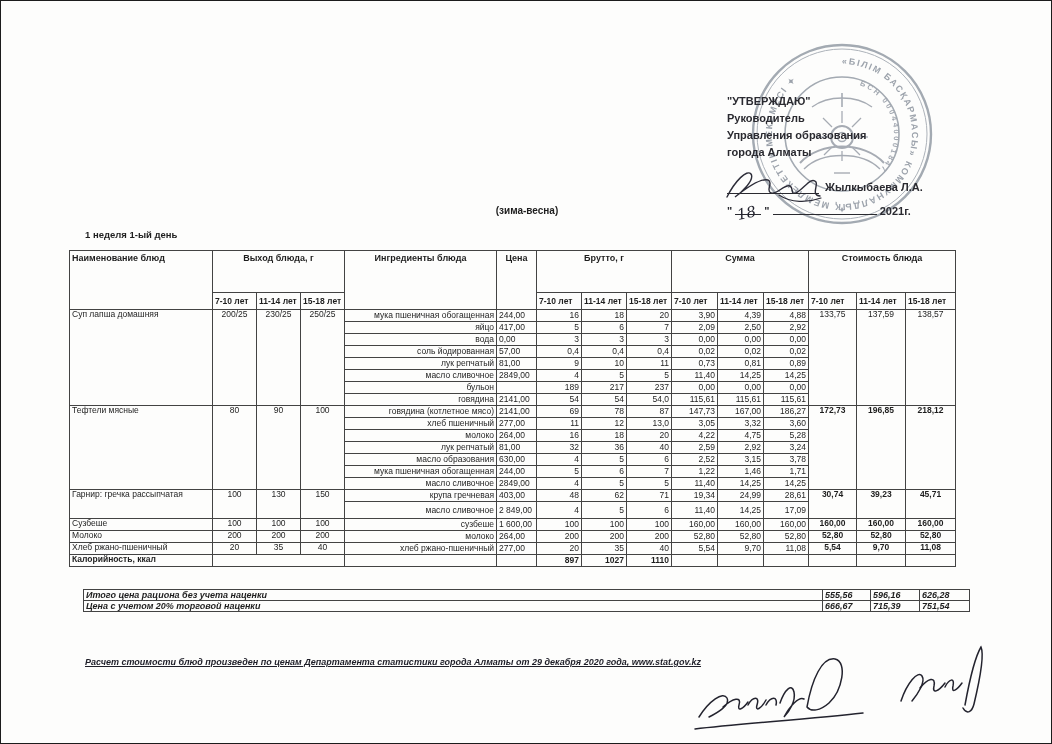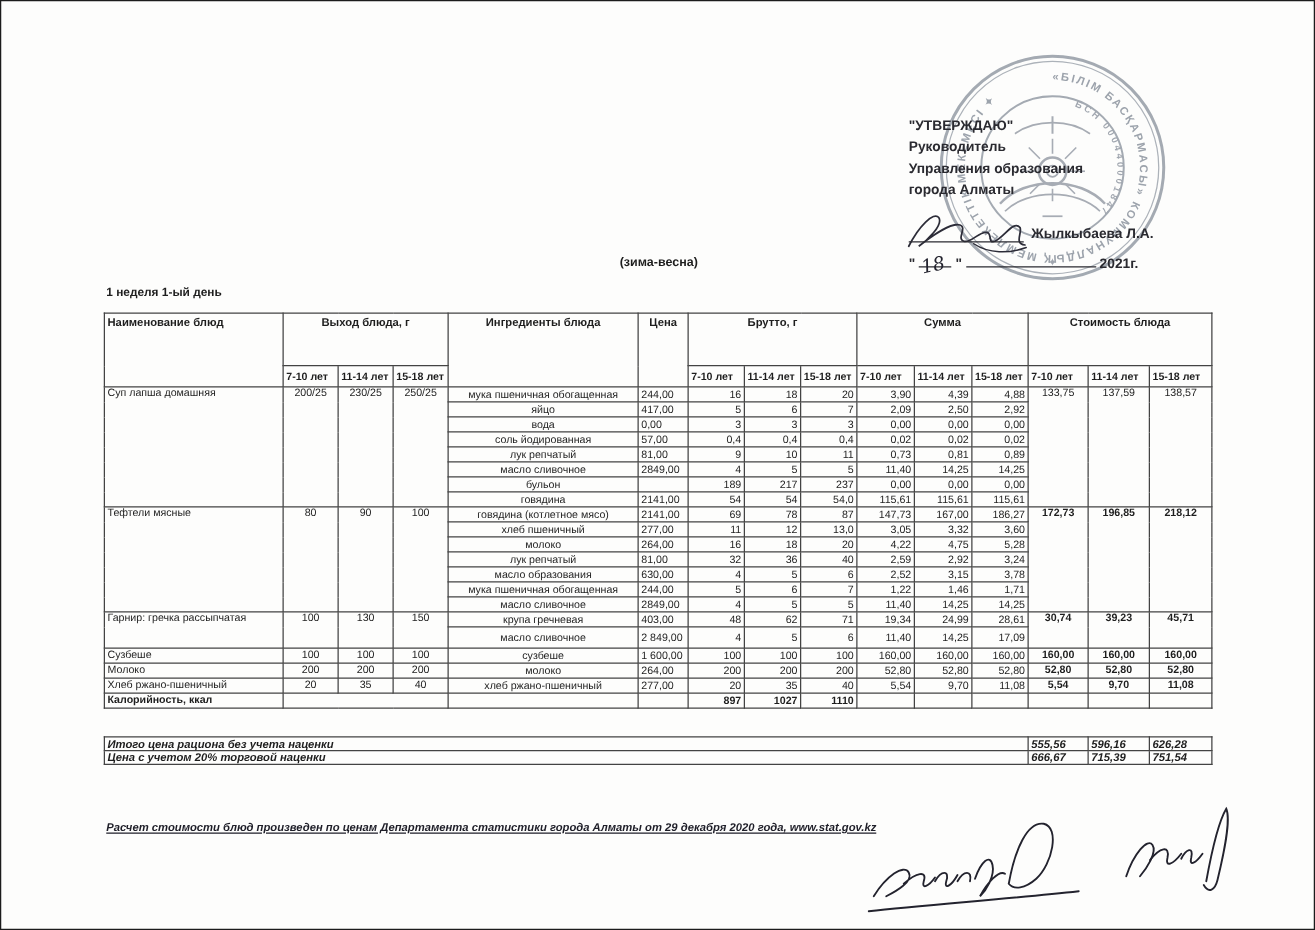--- a/index.html
+++ b/index.html
@@ -25,30 +25,30 @@
   .approval .long-line { display:inline-block; width:104px; border-bottom:1.2px solid #2a2a30; }
   
   .stamp { position:absolute; left:748px; top:40px; z-index:2; opacity:.82; }
   
   .title-wrap { position:absolute; left:0; top:201px; width:1052px; text-align:center; }
   .doc-title { font-size:10px; font-weight:bold; }
   .doc-subtitle { font-size:10px; font-weight:bold; margin-top:3px; }
   .week-label { position:absolute; left:84px; top:228px; font-size:9.5px; font-weight:bold; }
   
   table { border-collapse:collapse; table-layout:fixed; }
-  .menu-table { position:absolute; left:82px; top:249px; width:886px; font-size:8.5px; line-height:1.05;border-radius:21px; }
+  .menu-table { position:absolute; left:68px; top:249px; width:886px; font-size:8.5px; line-height:1.05;border-radius:21px; }
   .menu-table td, .menu-table th { border:1px solid #434343; padding:0 2px; overflow:hidden; }
   .menu-table thead th { font-weight:bold; font-size:9px; }
   .menu-table thead .top th { vertical-align:top; padding-top:3px; text-align:center; height:42px; }
   .menu-table thead .sub th { text-align:left; height:17px; vertical-align:middle; font-size:8.5px; }
   .menu-table tbody tr { height:12px; }
   .menu-table tbody tr.tall { height:17px; }
   .cell-name { vertical-align:top; text-align:left; }
   .cell-yield { vertical-align:top; text-align:center; }
-  .cell-ing { text-align:center; white-space:nowrap; }
+  .cell-ing { text-align:right; white-space:nowrap; }
   .cell-price { text-align:left; }
   .cell-num { text-align:right; }
   .cell-cost { vertical-align:top; }
   .al { text-align:center; } .ar { text-align:center;font-weight:bold; }
   .bold { font-weight:bold; }
   
   .footer-table { position:absolute; left:82px; top:588px; width:886px; font-size:9px; }
   .footer-table td { border:1px solid #434343; padding:0 2px; height:11px; font-weight:bold; font-style:italic; }
   .footer-table .flabel { text-align:left; }
   .footer-table .fval { text-align:left; }

